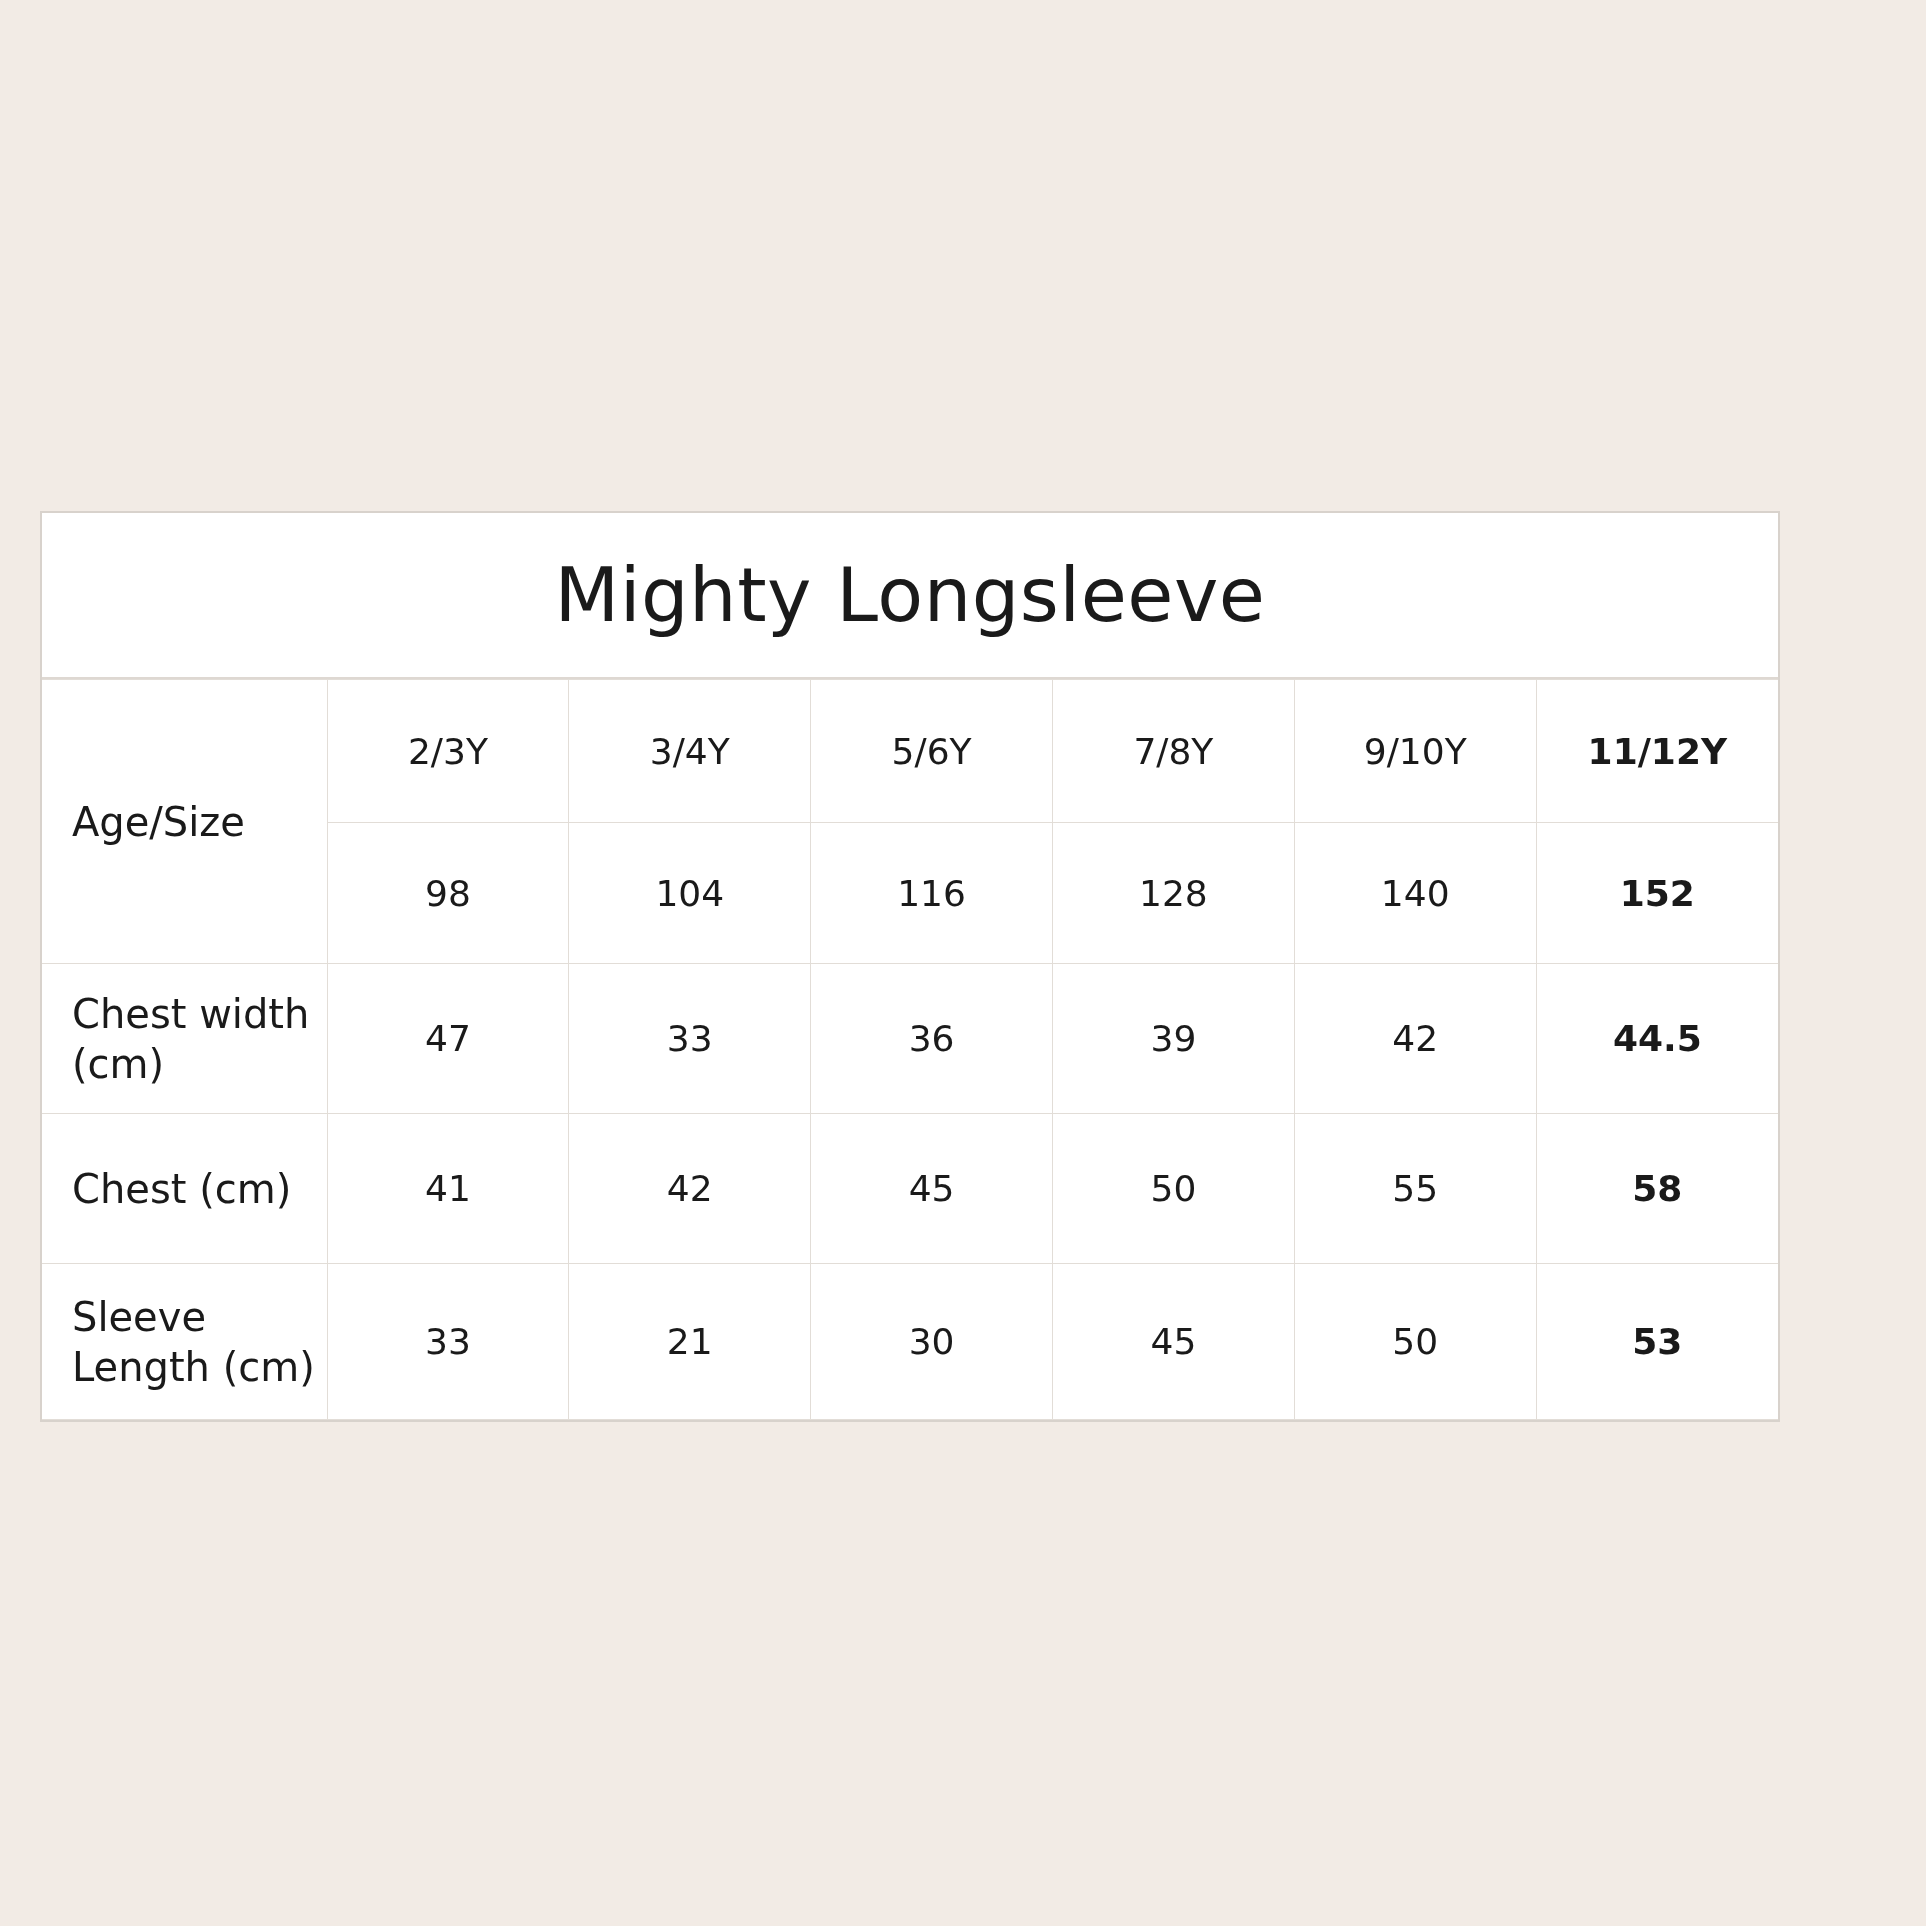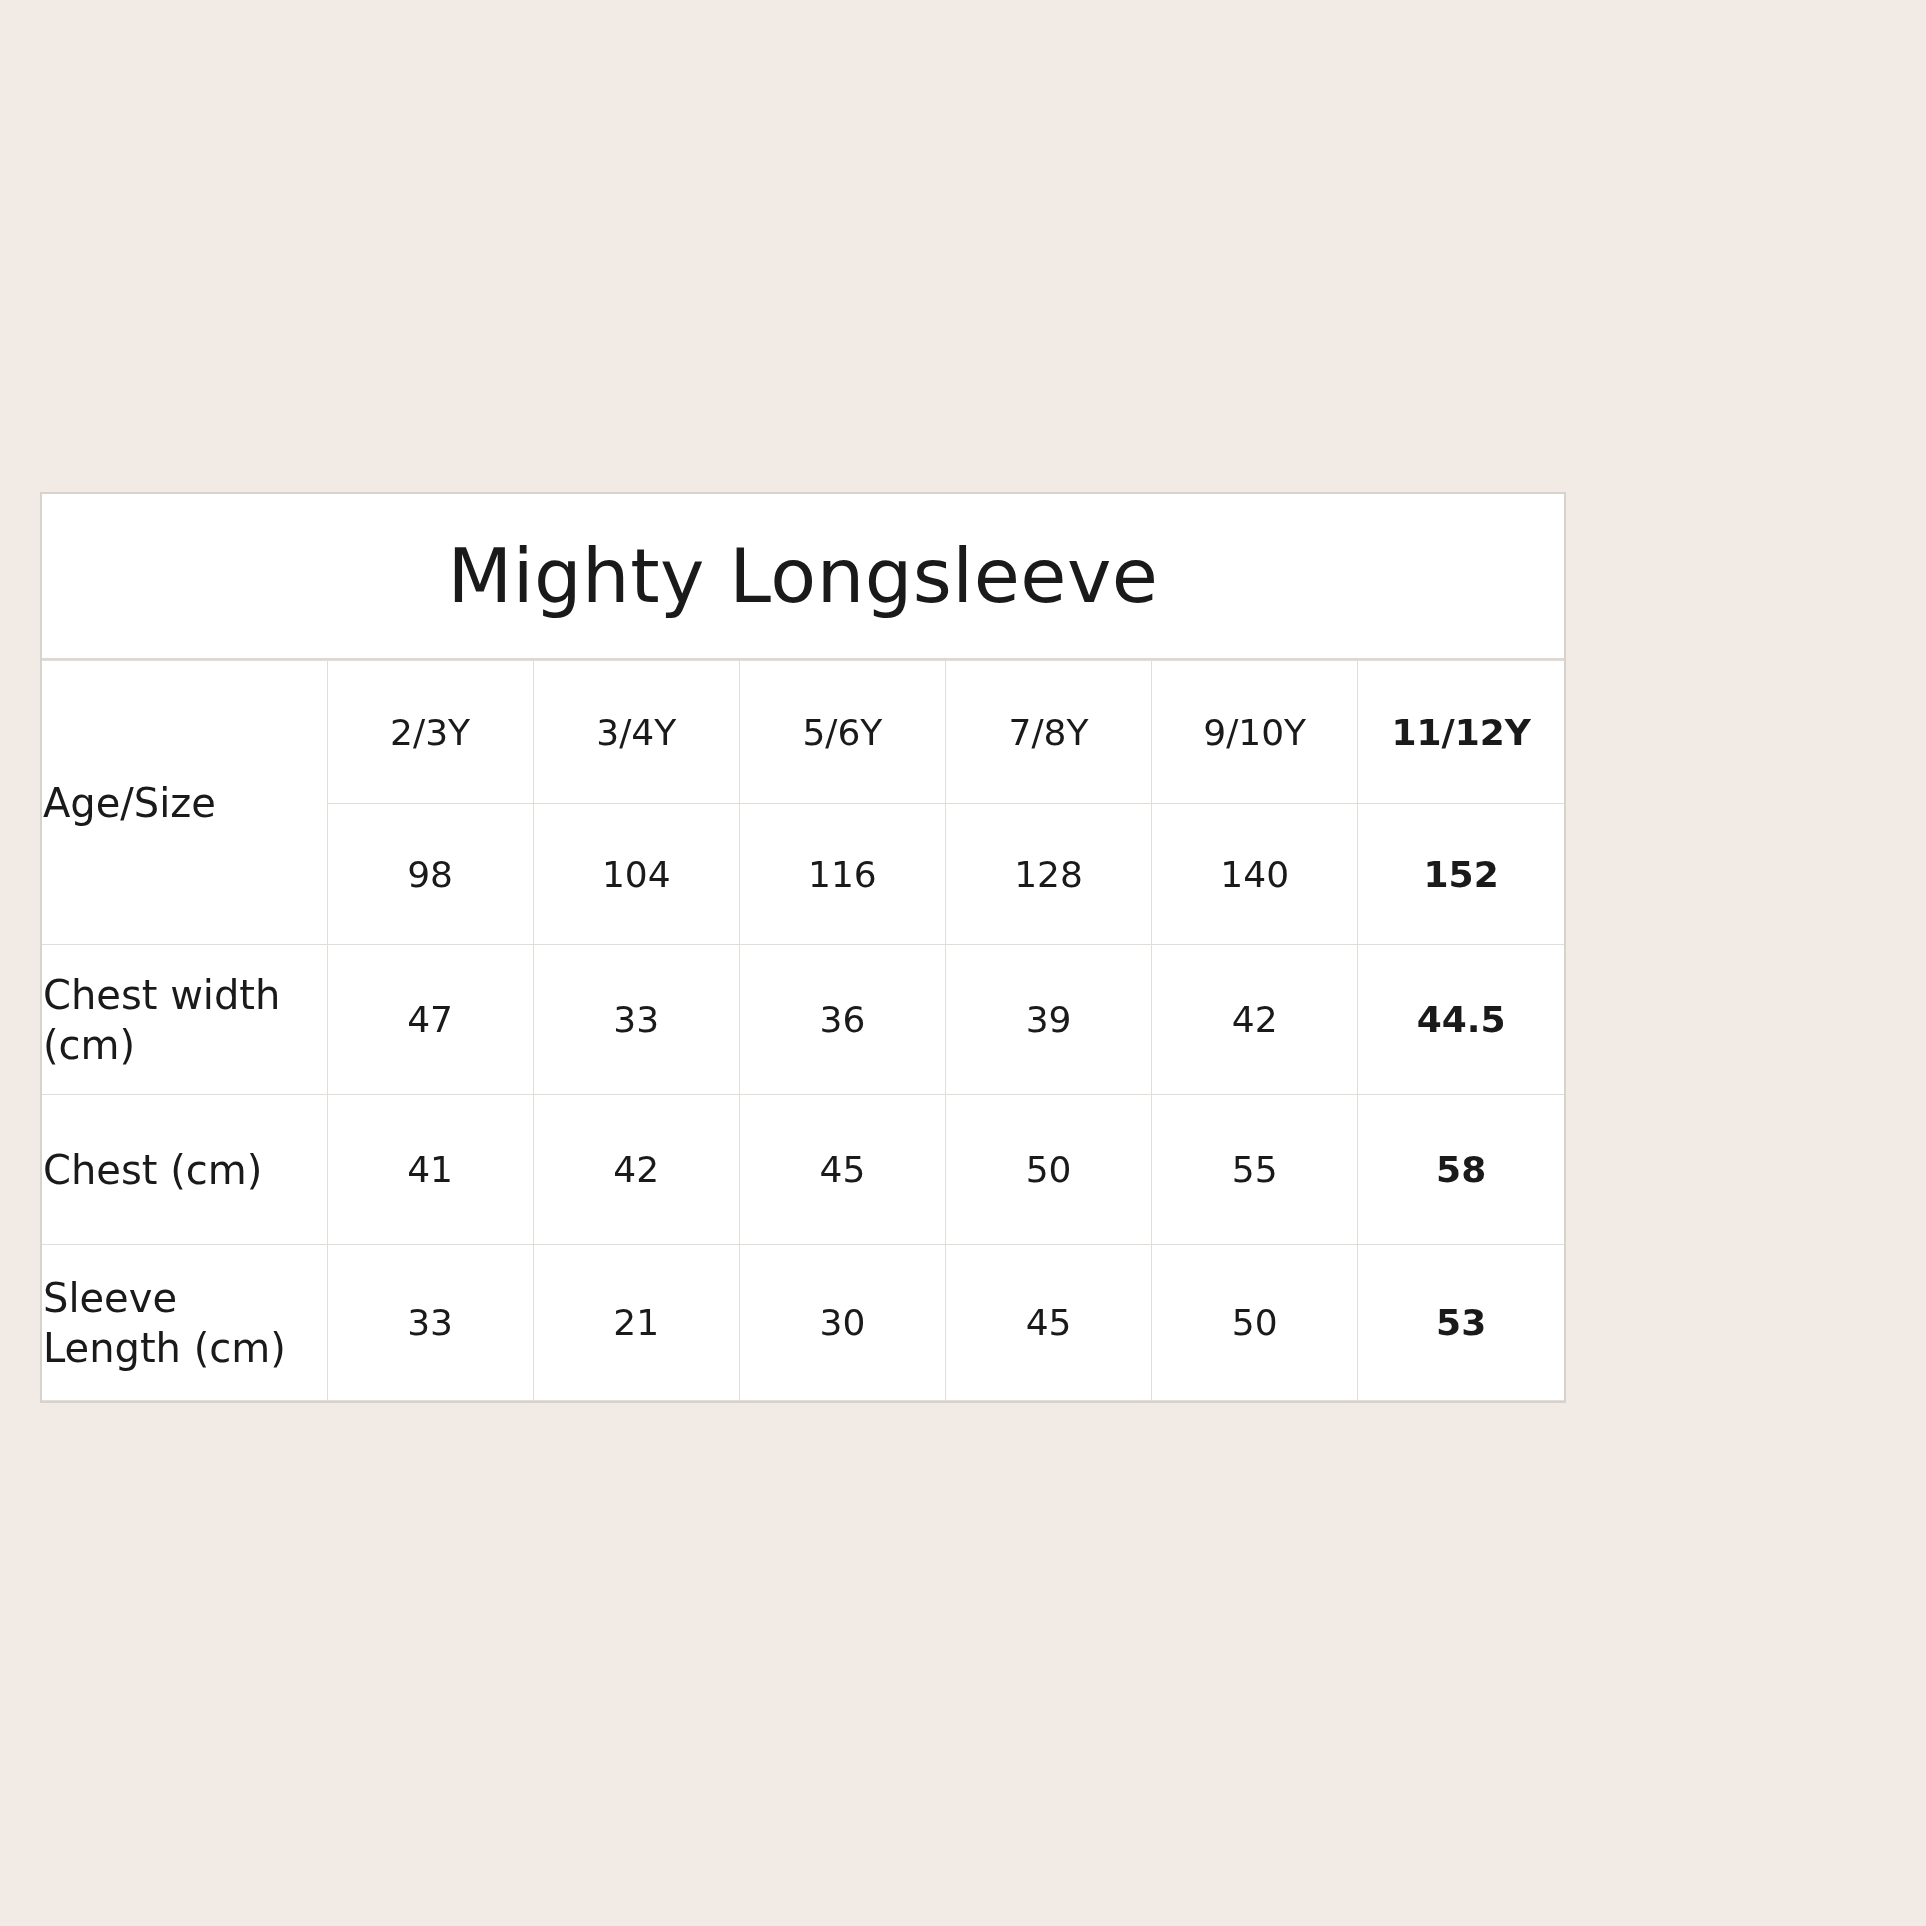--- a/index.html
+++ b/index.html
@@ -16,22 +16,22 @@
   }
   .page {
     position: relative;
     width: 1927px;
     height: 1927px;
     box-sizing: border-box;
   }
   .chart-wrap {
     position: absolute;
     left: 40px;
-    top: 492px;
-    width: 1526px;
+    top: 511px;
+    width: 1740px;
     background: #ffffff;
     border: 2px solid #d8d2cc;
     box-sizing: border-box;
   }
   .title-row {
     height: 166px;
     display: flex;
     align-items: center;
     justify-content: center;
     border-bottom: 2px solid #ded8d2;
@@ -53,21 +53,21 @@
     border: 1px solid #e2ddd7;
     font-size: 36px;
     color: #1a1a1a;
     text-align: center;
     vertical-align: middle;
     padding: 0 8px;
     box-sizing: border-box;
   }
   table.sizechart td.rowlabel {
     text-align: left;
-    padding-left: 1px;
+    padding-left: 30px;
     width: 285px;
     font-size: 40px;
     line-height: 1.25;
   }
   table.sizechart td.outer-left {
     border-left: none;
   }
   table.sizechart td.outer-right {
     border-right: none;
     font-weight: bold;

